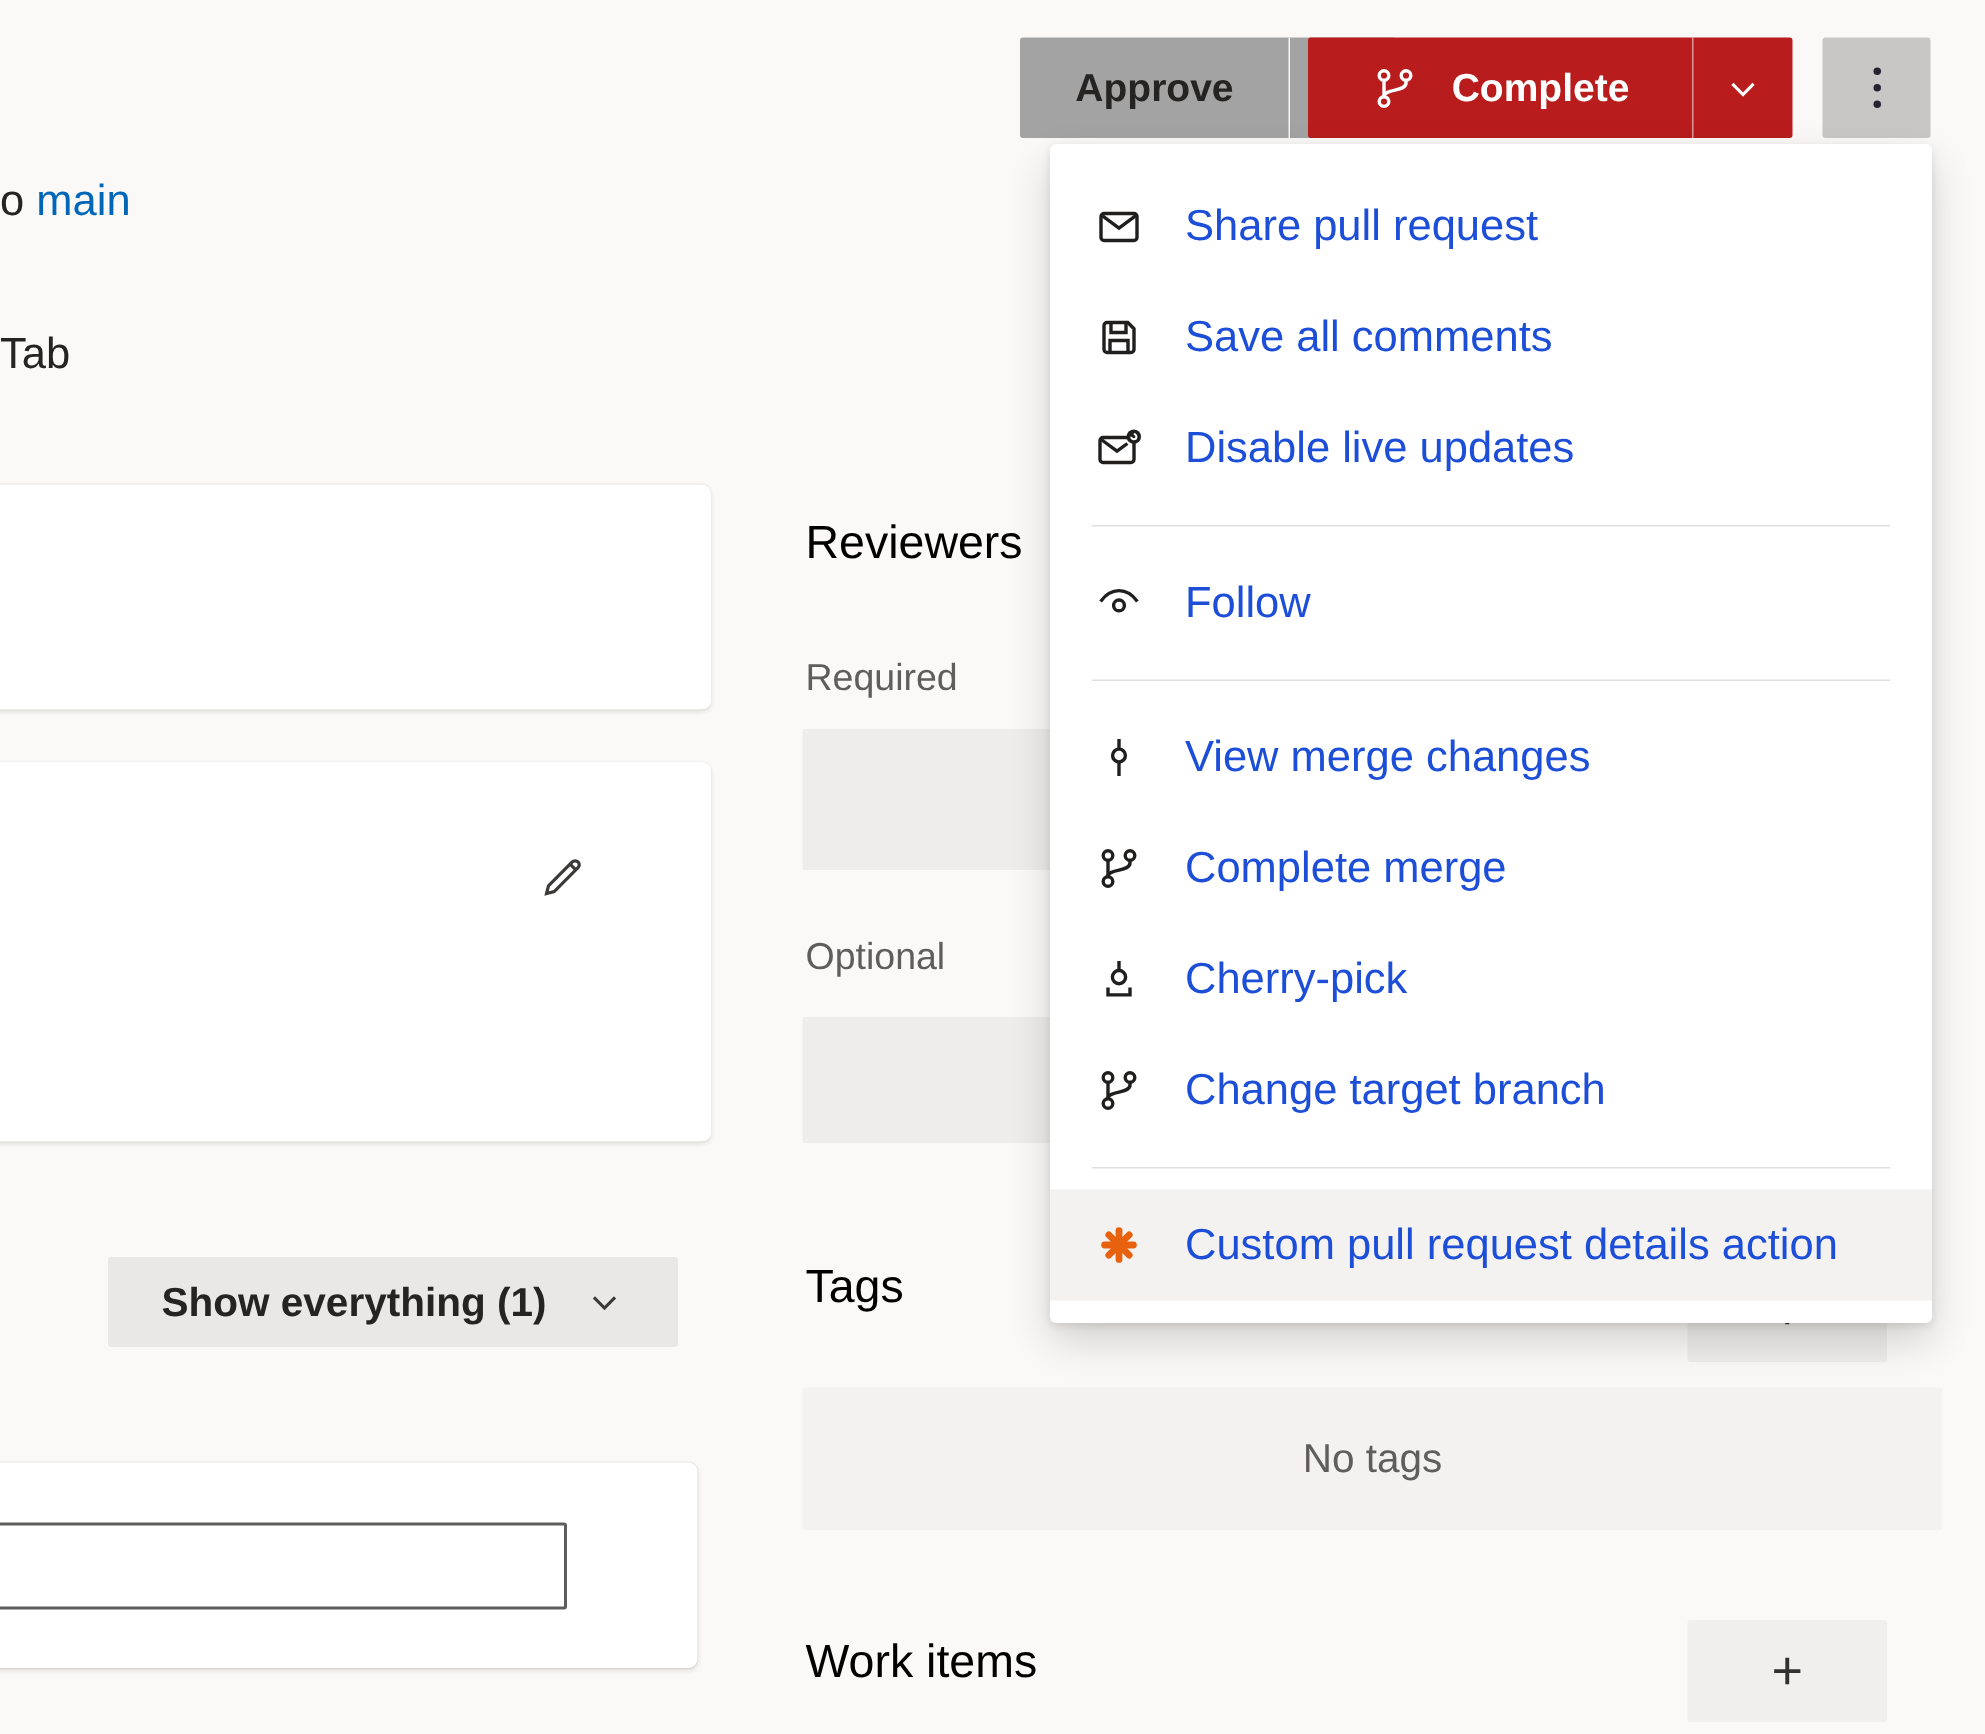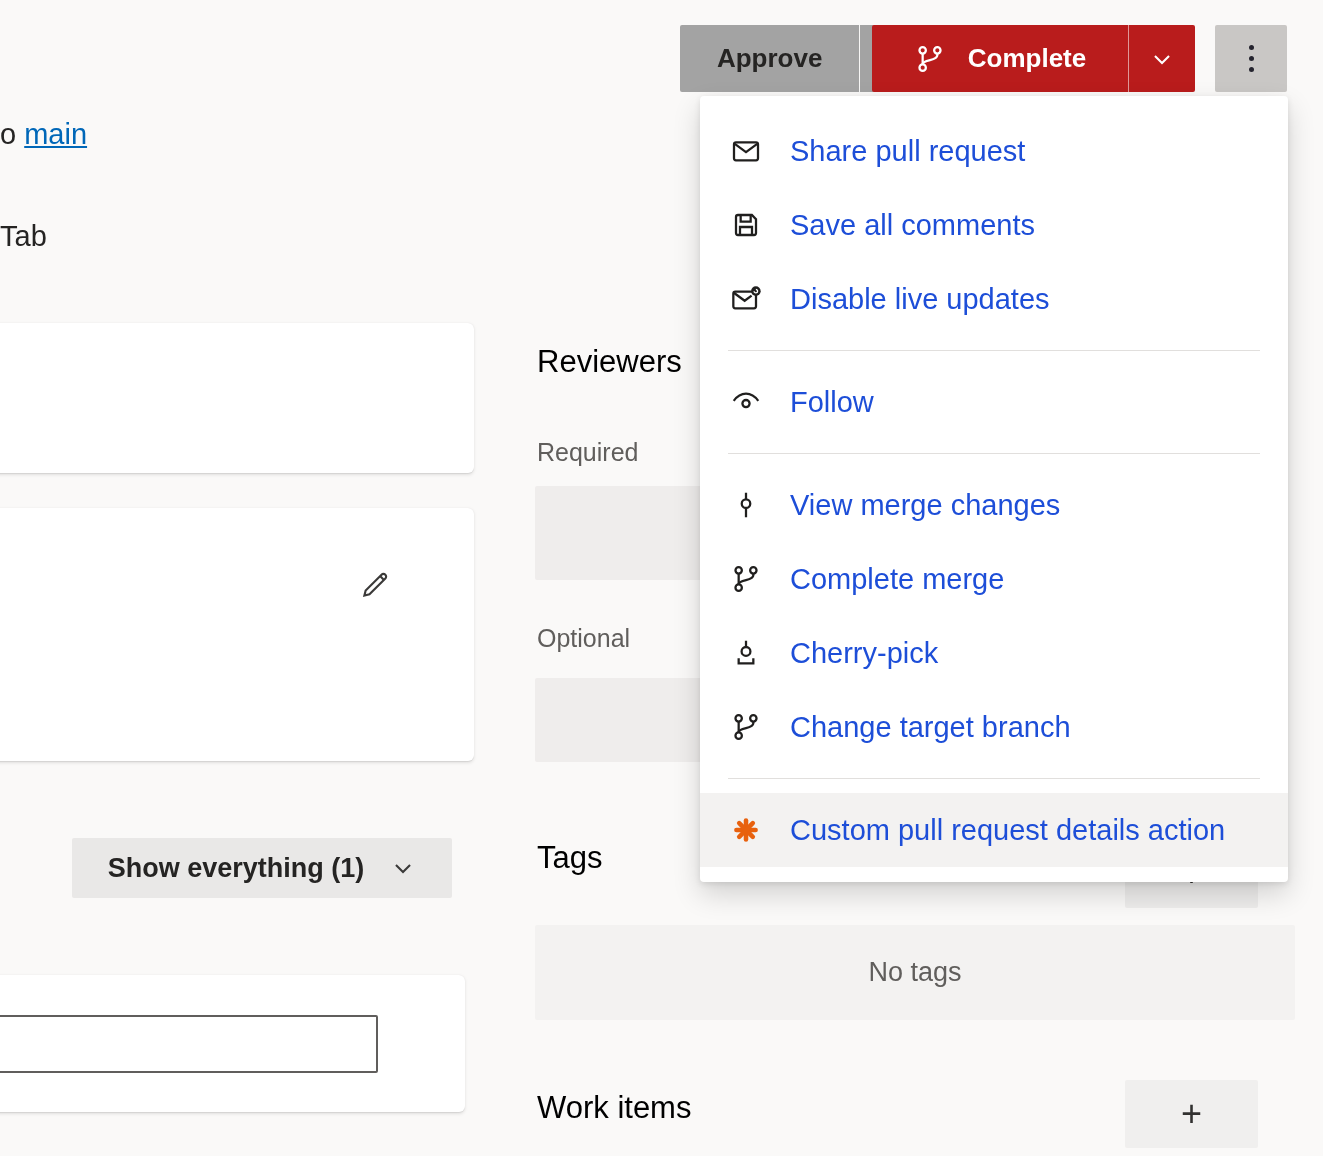--- a/index.html
+++ b/index.html
@@ -22,21 +22,21 @@
   .complete .btn-chev{width:66px;border-left:1px solid rgba(255,255,255,.55);}
   .more-btn{left:1215px;top:25px;width:72px;height:67px;background:#c9c7c5;border-radius:2px;
     display:flex;flex-direction:column;align-items:center;justify-content:center;gap:6px;cursor:pointer;}
   .more-btn i{width:5px;height:5px;border-radius:50%;background:#24232e;}
 
   .chev-ic svg{width:26px;height:26px;display:block;}
   .btn-ic svg{width:32px;height:32px;display:block;}
 
   
   .crumb{left:0;top:118px;font-size:29px;color:#252423;}
-  .crumb a{color:#0067b8;text-decoration:underline;cursor:pointer;}
+  .crumb a{color:#0067b8;cursor:pointer;}
   .tab-frag{left:0;top:220px;font-size:29px;color:#252423;}
   .card{background:#fff;border-radius:6px;
     box-shadow:0 1.6px 3.6px rgba(0,0,0,.1),0 .3px .9px rgba(0,0,0,.07);}
   .card1{left:-40px;top:323px;width:514px;height:150px;}
   .card2{left:-40px;top:508px;width:514px;height:253px;}
   .card3{left:-40px;top:975px;width:505px;height:137px;}
   .pencil{position:absolute;left:398px;top:60px;color:#3b3a39;cursor:pointer;}
   .pencil svg{width:34px;height:34px;display:block;}
   .text-box{position:absolute;left:-60px;top:40px;width:478px;height:58px;
     border:2px solid #605e5c;border-radius:2px;background:#fff;font-size:26px;

